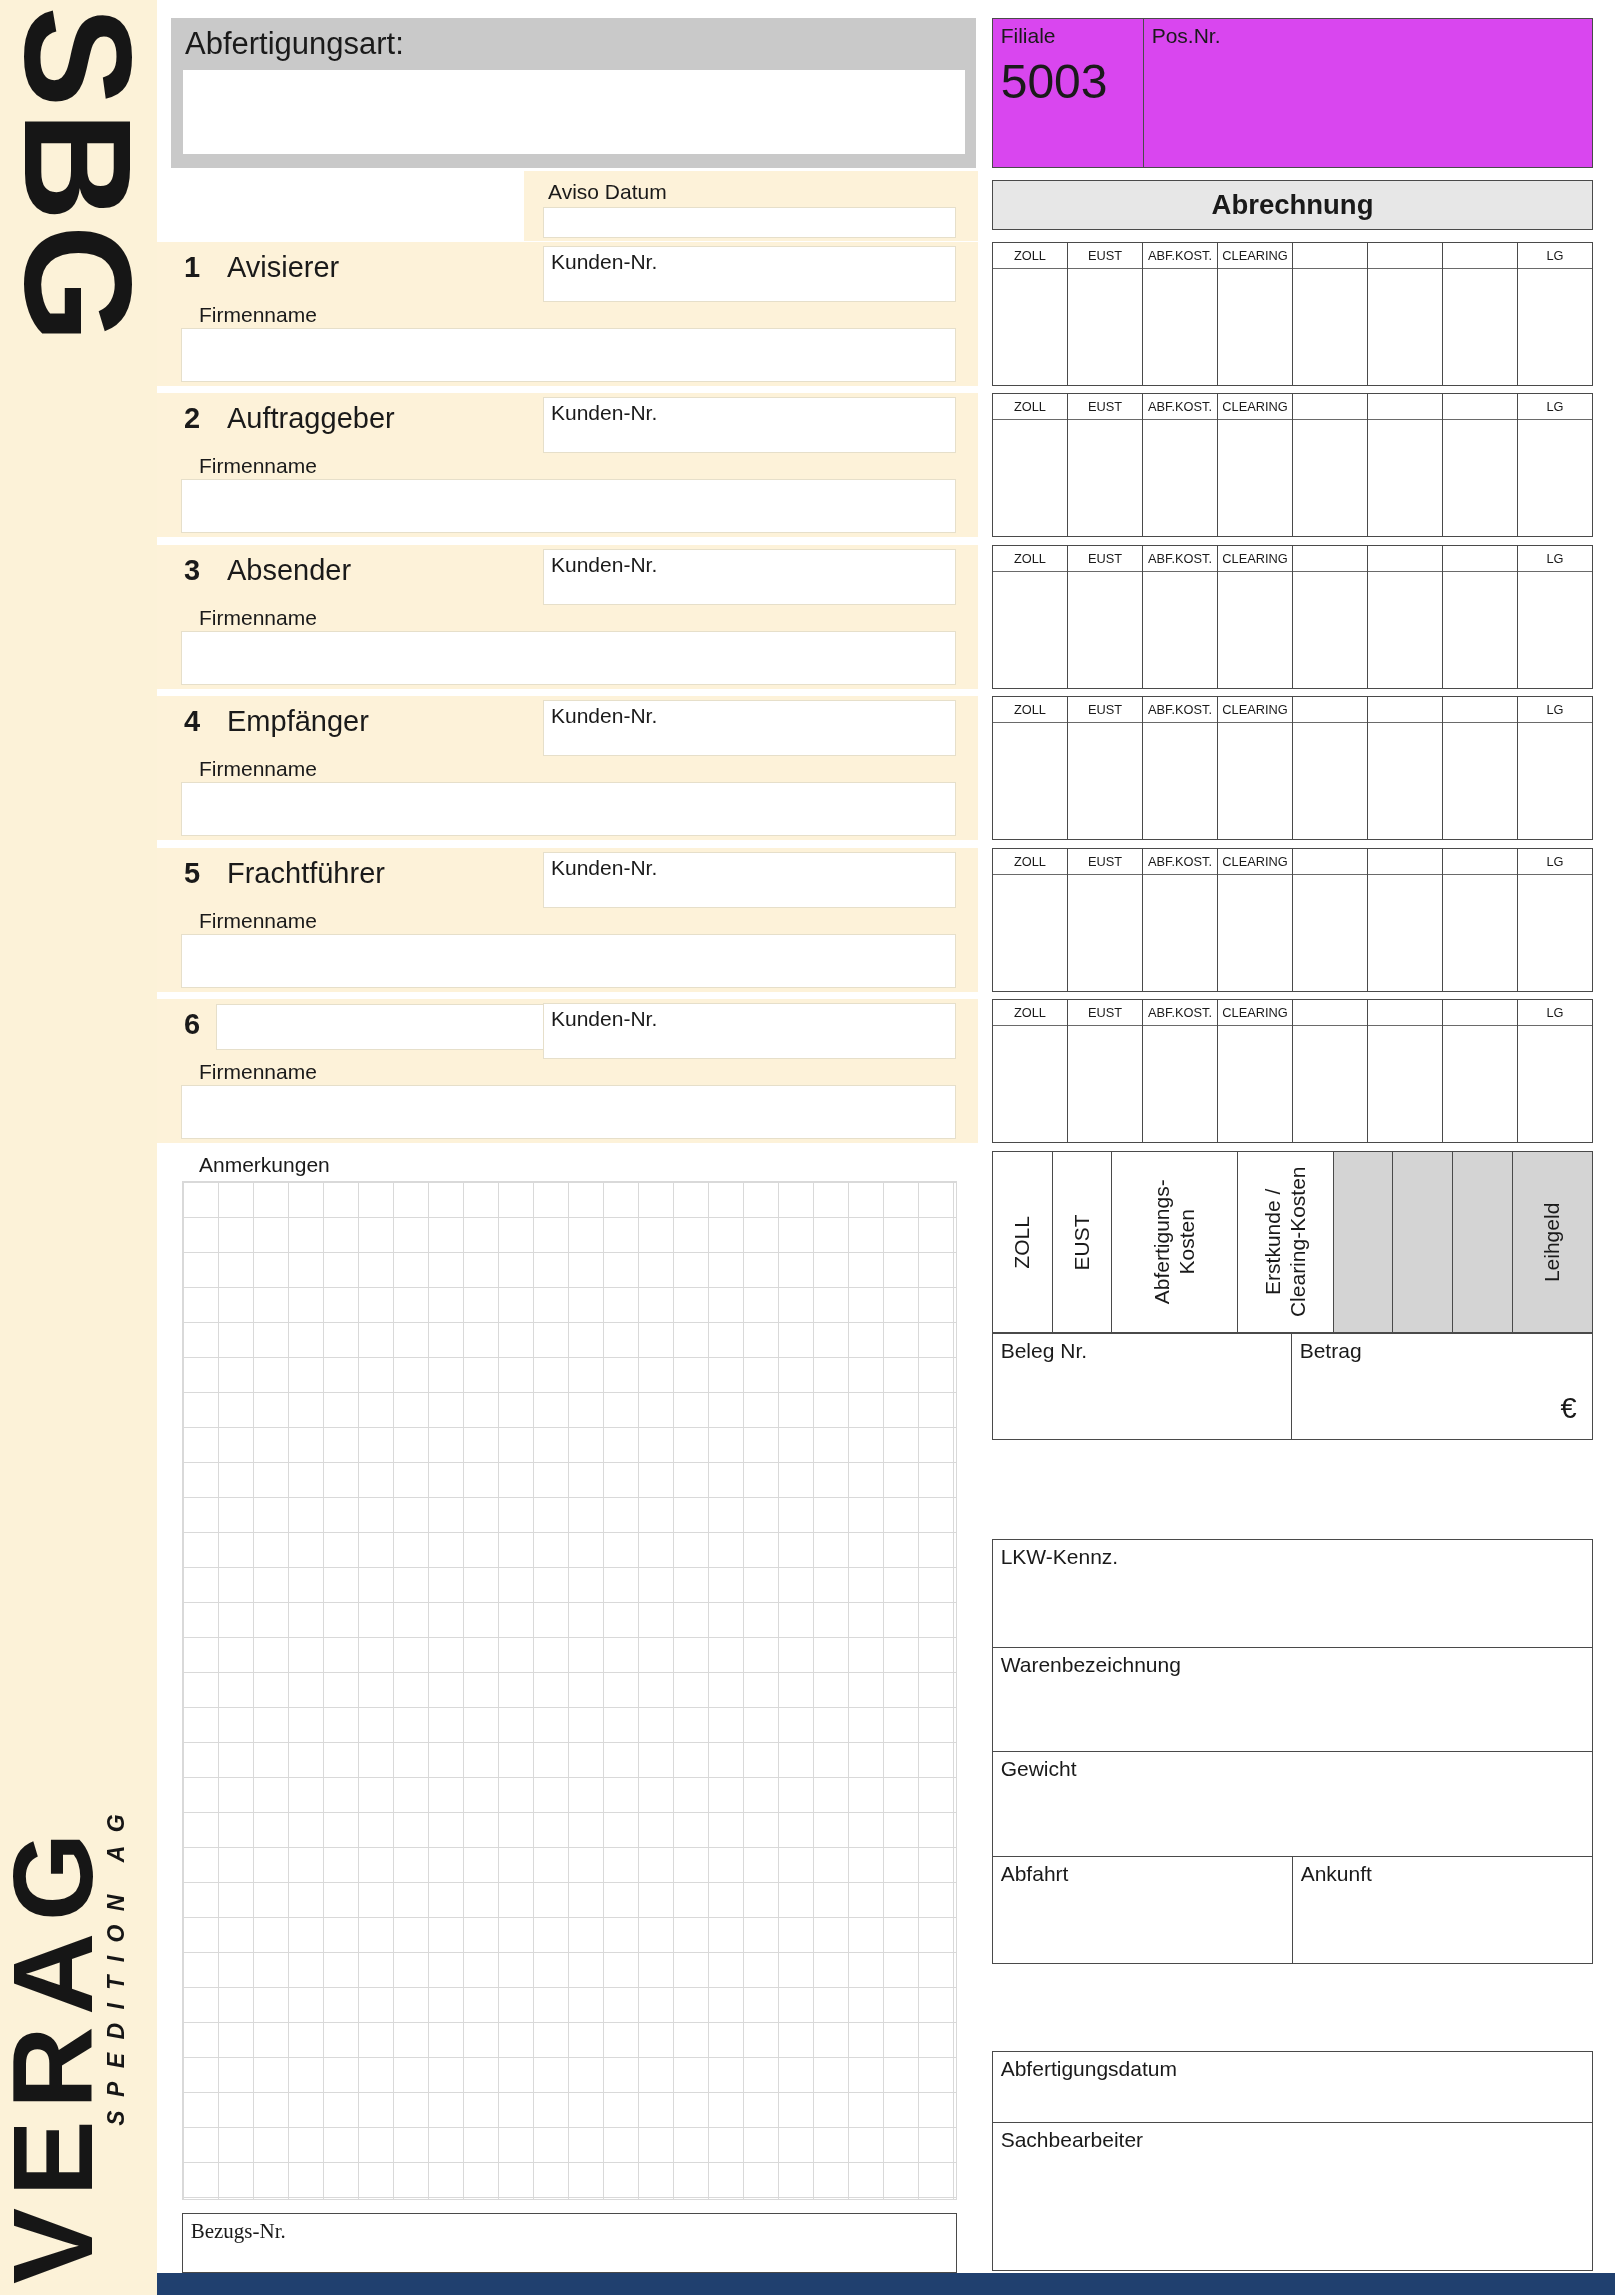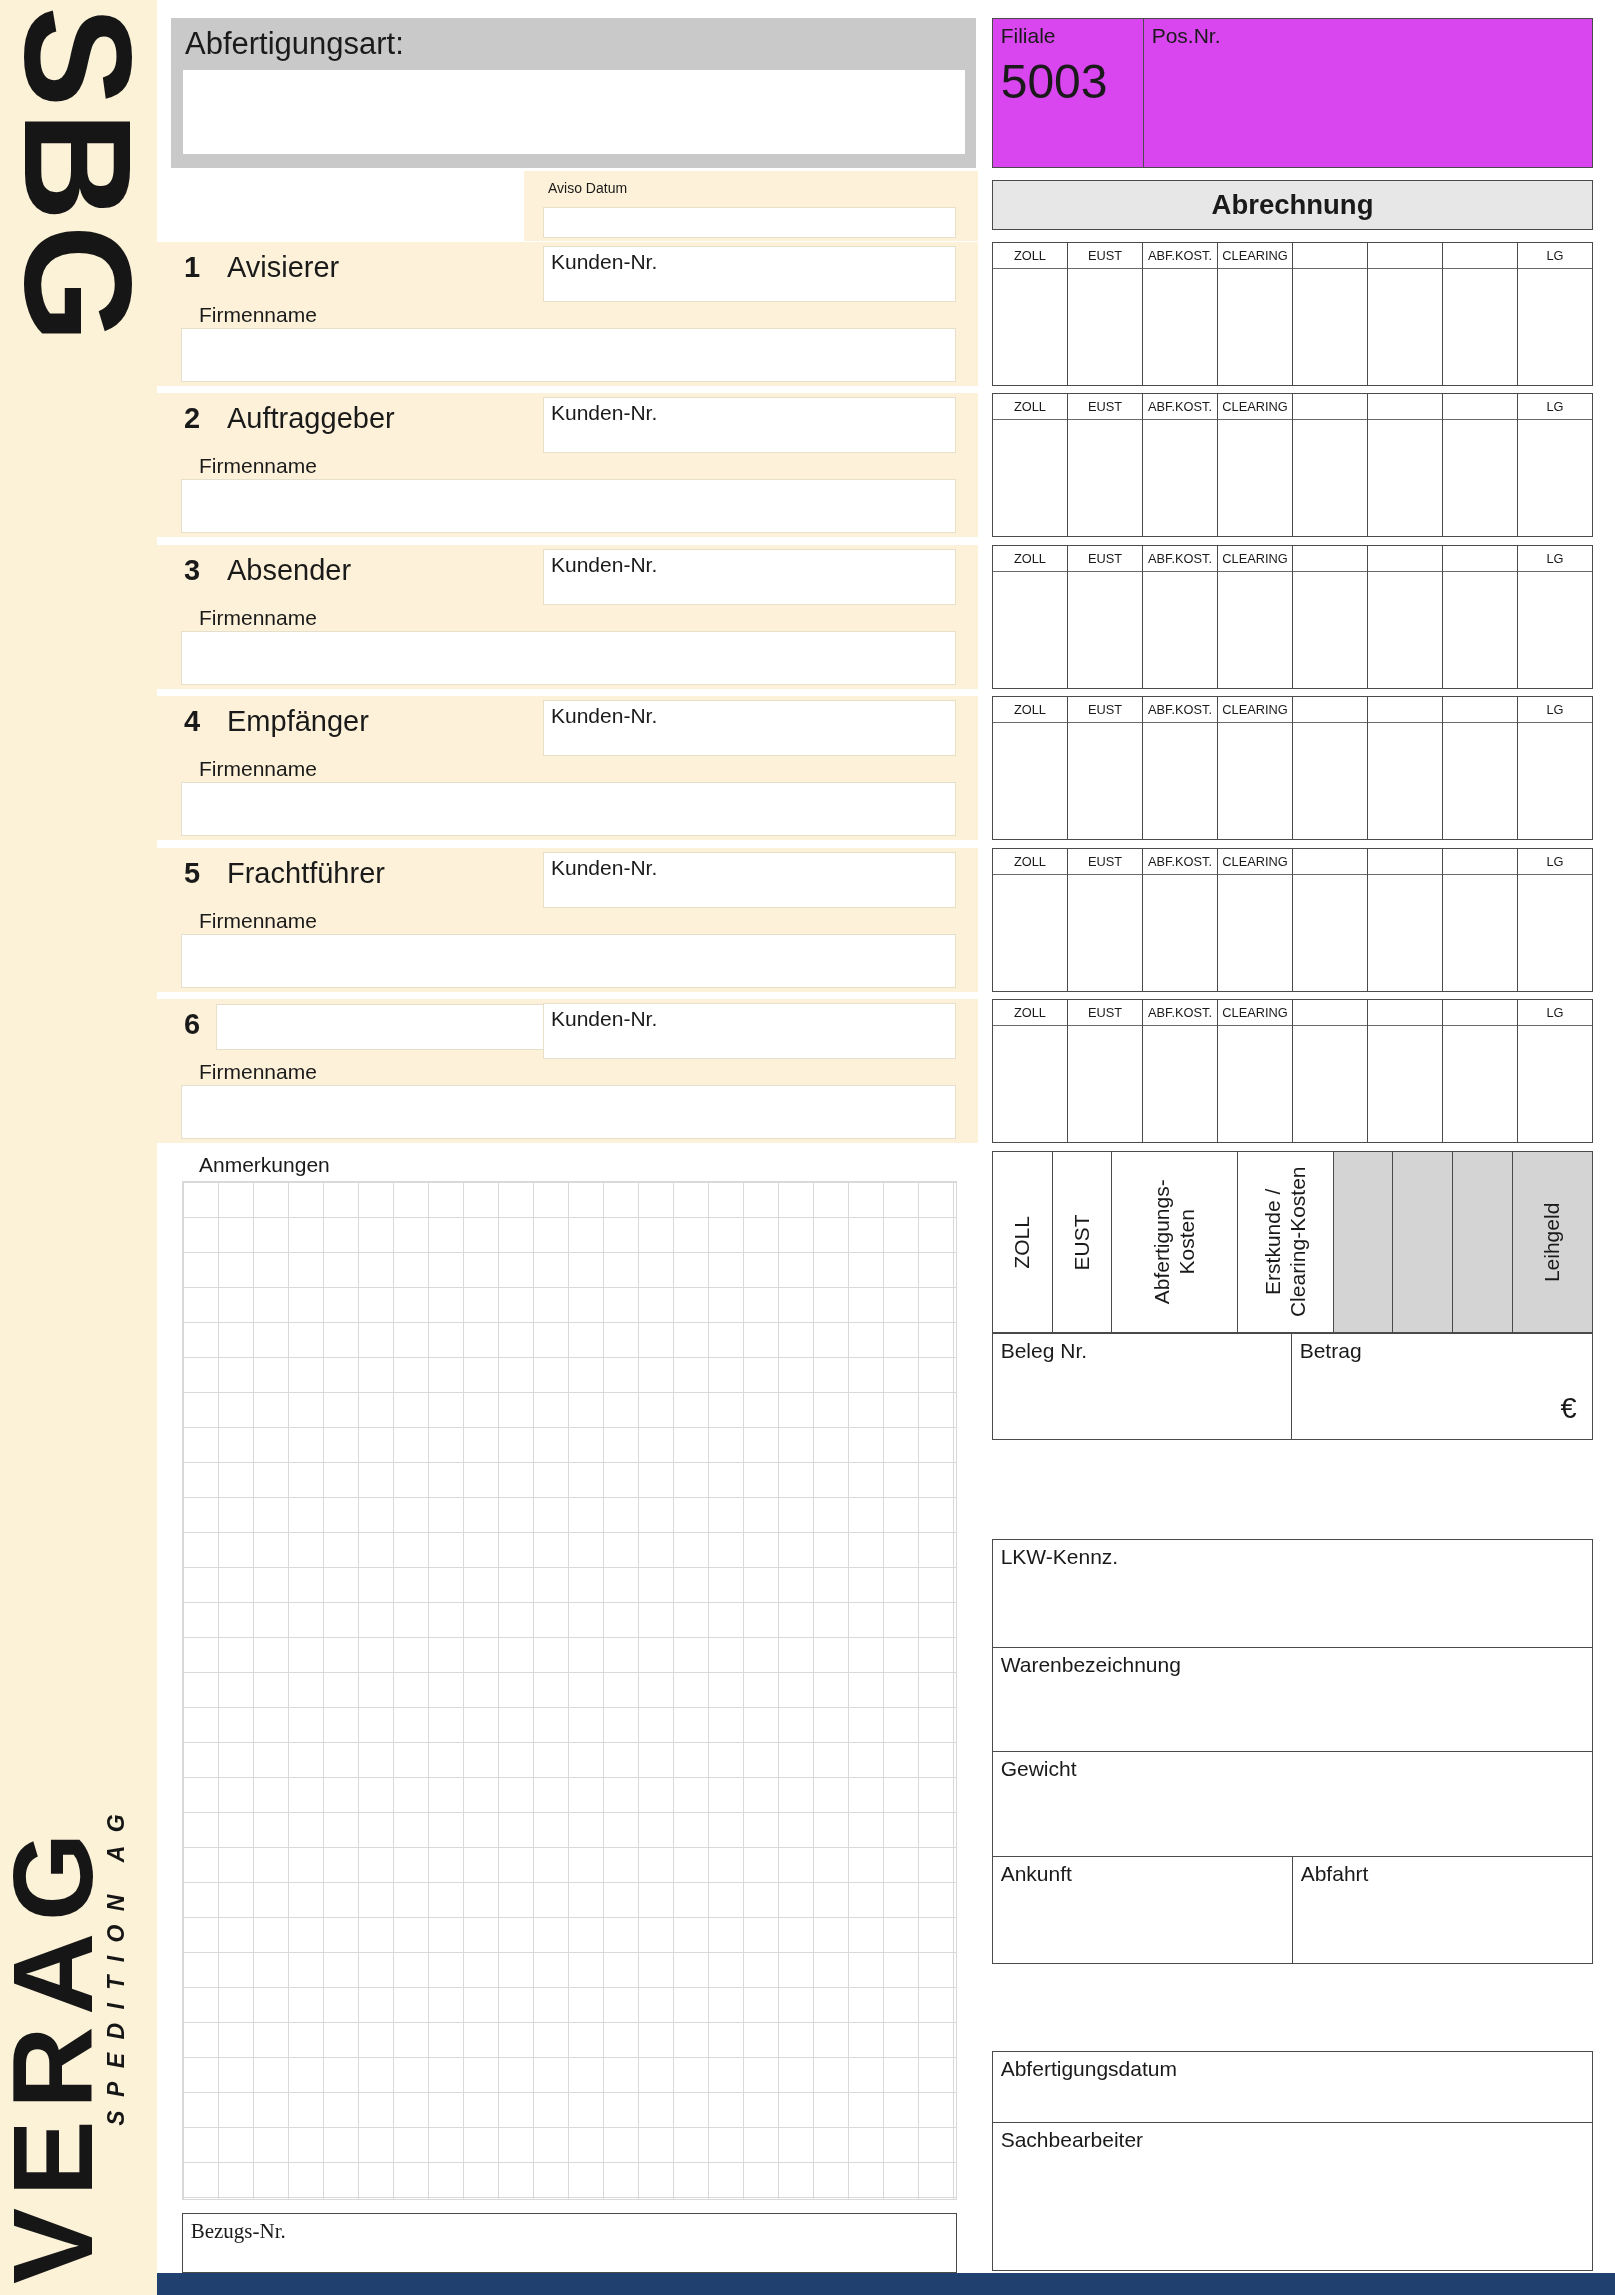--- a/index.html
+++ b/index.html
@@ -34,21 +34,21 @@
   .abfart-input { position:absolute; left:11.5px; top:52px; width:782px; height:84px; background:#fff; }
 
   .filiale-panel { position:absolute; left:992px; top:18px; width:601px; height:150px; border:1.3px solid #4a4a4a; display:flex; background:#d946ef; }
   .filiale-cell { position:relative; width:151px; border-right:1.3px solid #4a4a4a; }
   .posnr-cell { position:relative; flex:1; }
   .cell-label { position:absolute; left:7.7px; top:5.1px; font-size:21px; }
   .filiale-value { position:absolute; left:7.7px; top:35px; font-size:48px; font-weight:normal; }
 
   
   .aviso-block { position:absolute; left:524px; top:171px; width:454px; height:70px; background:#fdf2d9; }
-  .aviso-label { position:absolute; left:24px; top:9px; font-size:14px; }
+  .aviso-label { position:absolute; left:24px; top:9px; font-size:21px; }
   .aviso-input { position:absolute; left:19px; top:36px; width:413px; height:31px; }
 
   
   .sec { position:absolute; left:157px; width:821px; height:144px; background:#fdf2d9; }
   .sec-num { position:absolute; left:27px; top:9px; font-size:29px; font-weight:bold; }
   .sec-title { position:absolute; left:70px; top:9px; font-size:29px; }
   .sec-title-input { position:absolute; left:59px; top:5.1px; width:358px; height:46px; display:none; }
   .sec-blank .sec-title-input { display:block; }
   .sec-kn-input { position:absolute; left:386px; top:3.8px; width:413px; height:56px; }
   .sec-kn-lbl { position:absolute; left:394px; top:7.7px; font-size:21px; }
@@ -462,24 +462,24 @@
         <div class="cell-label">Warenbezeichnung</div>
       </div>
     </div>
     <div class="d-row" style="height:105px">
       <div class="d-cell">
         <div class="cell-label">Gewicht</div>
       </div>
     </div>
     <div class="d-row" style="height:107px">
       <div class="d-cell">
+        <div class="cell-label">Abfahrt</div>
+      </div>
+      <div class="d-cell">
         <div class="cell-label">Ankunft</div>
-      </div>
-      <div class="d-cell">
-        <div class="cell-label">Abfahrt</div>
       </div>
     </div>
   </div>
 
   <div id="footer-boxes" class="rtable">
     <div class="d-row" style="height:70px">
       <div class="d-cell">
         <div class="cell-label">Abfertigungsdatum</div>
       </div>
     </div>

